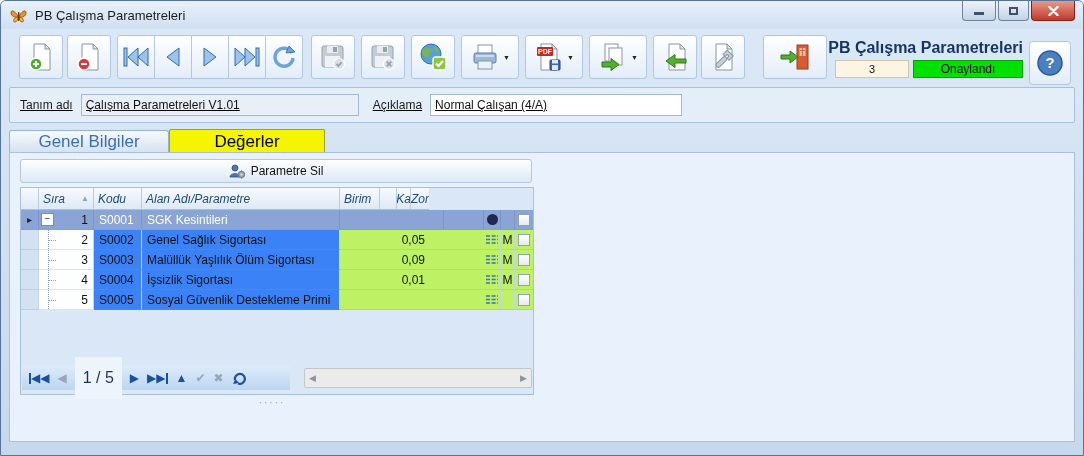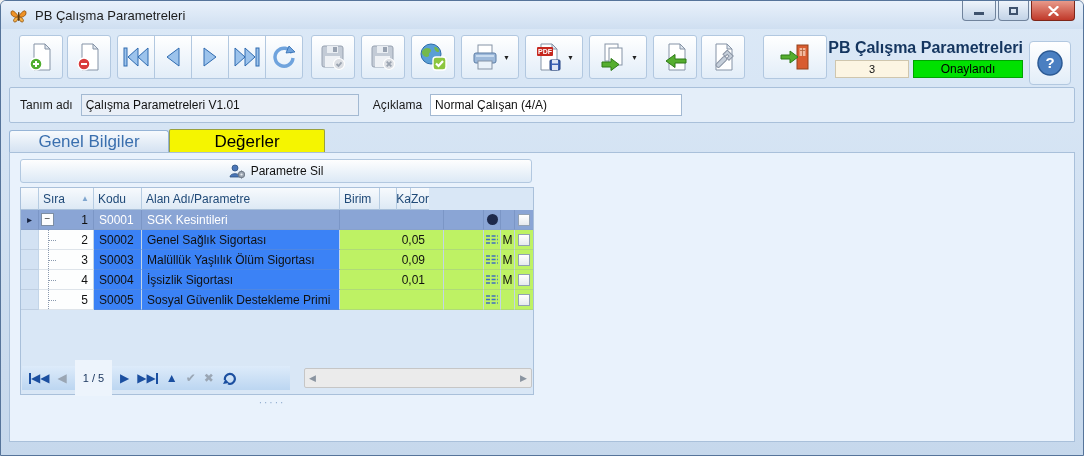--- a/index.html
+++ b/index.html
@@ -33,21 +33,21 @@
   .head-title{font-size:16px;font-weight:bold;color:#14355f;letter-spacing:0;}
   .head-row{display:flex;justify-content:flex-end;margin-top:3px;gap:4px;}
   .rec-count{width:72px;height:16px;background:#fcf5e3;border:1px solid #cfc6ae;font-size:11px;color:#111;
              display:flex;align-items:center;justify-content:center;}
   .status-badge{width:108px;height:16px;background:#00e100;border:1px solid #00a400;font-size:12px;color:#000;
              display:flex;align-items:center;justify-content:center;}
   .help-btn{position:absolute;right:8px;top:10px;width:40px;height:42px;border:1px solid #b2c8e0;border-radius:4px;
             background:linear-gradient(#ffffff,#e2edf8);display:flex;align-items:center;justify-content:center;}
   
   .form-panel{position:absolute;left:8px;top:86px;width:1066px;height:36px;box-sizing:border-box;
-              border:1px solid #a9c0da;border-radius:2px;background:#e4eef9;display:flex;align-items:center;}
+              border:1px solid #a9c0da;border-radius:2px;background:#e4eef9;display:flex;align-items:center;text-decoration:underline;}
   .flabel{font-size:12px;color:#1a1a1a;}
   .finput{height:20px;border:1px solid #a3b9d2;font-size:12px;color:#111;padding:0 4px;font-family:inherit;box-sizing:content-box;}
   .ro{background:#e9eff7;}
   .wh{background:#ffffff;}
   
   .tabs{position:absolute;left:8px;top:128px;height:24px;display:flex;}
   .tab{height:23px;display:flex;align-items:center;justify-content:center;font-size:17px;box-sizing:border-box;}
   .tab.inactive{width:160px;background:linear-gradient(#f7fafd,#d3e1f1);border:1px solid #96b4d6;border-bottom:none;
                 border-radius:3px 3px 0 0;color:#3a6fae;margin-top:1px;}
   .tab.active{width:156px;background:#f5f500;border:1px solid #9aa13c;border-bottom:none;border-radius:2px 2px 0 0;
@@ -57,21 +57,21 @@
            border:1px solid #a9c0da;background:#e9f2fc;}
   .sil-btn{position:absolute;left:10px;top:6px;width:512px;height:24px;box-sizing:border-box;
            border:1px solid #b2c8e0;border-radius:3px;background:linear-gradient(#fefefe,#dcE9f6);
            display:flex;align-items:center;justify-content:center;gap:6px;font-size:12px;color:#111;}
   
   .grid{position:absolute;left:10px;top:34px;width:514px;height:208px;box-sizing:border-box;
         border:1px solid #a9c0da;background:#d9e7f6;}
   .gh{display:flex;height:22px;}
   .hcell{box-sizing:border-box;border-right:1px solid #b6cce2;border-bottom:1px solid #a9c0da;
          background:linear-gradient(#f7fafd,#dde9f5);font-size:12px;color:#204a78;display:flex;
-         align-items:center;padding:0 4px;overflow:hidden;white-space:nowrap;}
+         align-items:center;padding:0 4px;overflow:hidden;white-space:nowrap;font-style:italic;}
   .grow{display:flex;height:20px;}
   .cell{box-sizing:border-box;border-right:1px solid #c3d5e8;border-bottom:1px solid rgba(130,150,175,.25);
         font-size:12px;color:#111;display:flex;align-items:center;overflow:hidden;white-space:nowrap;}
   .c-ind{width:18px}.c-sira{width:55px}.c-kodu{width:48px}.c-alan{width:198px}.c-deger{width:104px}
   .c-birim{width:40px}.c-icon{width:17px;justify-content:center}.c-ka{width:14px;justify-content:center}
   .c-zor{width:18px;justify-content:center}
   .bg-ind{background:#d3e2f3}.bg-white{background:#fdfefe}.bg-gray{background:#3b82f6}.bg-green{background:#bef264}
   .grow.sel .cell{background:#8aa5d5;border-right-color:#7b96c6;}
   .grow.sel .wtxt{color:#fff;}
   .num{flex:1;text-align:right;padding-right:5px;}
@@ -83,21 +83,21 @@
   .row-arrow{font-size:10px;color:#17233f;margin:0 auto;}
   .tree{width:14px;height:100%;border-left:1px dotted #8a99ae;margin-left:9px;position:relative;flex:none;}
   .tree::after{content:"";position:absolute;left:0;top:50%;width:7px;border-top:1px dotted #8a99ae;}
   .cb{width:12px;height:12px;border:1px solid #93a2b4;background:linear-gradient(#fff,#e6eaee);box-sizing:border-box;flex:none;}
   .dot-circle{width:11px;height:11px;border-radius:50%;background:#1e2a4c;flex:none;}
   .grid-footer{position:absolute;left:1px;right:1px;bottom:4px;height:24px;display:flex;align-items:center;}
   .navstrip{width:268px;height:24px;display:flex;align-items:center;gap:8px;padding:0 7px;box-sizing:border-box;
             background:linear-gradient(#ddebfa,#bcd6f1);}
   .nico{font-size:12px;line-height:1;}
   .nblue{color:#1b4fa0}.ngray{color:#9aa6b4}
-  .pager{font-size:11px;color:#17335c;background:#edf4fc;padding:12px 8px;}
+  .pager{font-size:16px;color:#17335c;background:#edf4fc;padding:12px 8px;}
   .bar{display:inline-block;width:2px;height:11px;vertical-align:middle;}
   .bar.b{background:#1b4fa0}
   .scrollbar{width:228px;height:20px;margin-left:auto;background:#ebebeb;border:1px solid #c6c6c6;border-radius:2px;
              display:flex;align-items:center;justify-content:space-between;box-sizing:border-box;padding:0 4px;}
   .scroll-arrow{font-size:9px;color:#8a94a0;}
   .splitter{position:absolute;left:0;top:244px;width:524px;text-align:center;font-size:10px;color:#8ca9cc;letter-spacing:2px;}
   
   .detay{position:absolute;left:10px;top:258px;width:512px;height:25px;box-sizing:border-box;border:1px solid #6f94bd;
          border-radius:2px;background:linear-gradient(#eef5fd,#c9ddf2);display:flex;align-items:center;padding-left:6px;}
   .chev-btn{width:18px;height:18px;border:1px solid #8a98a8;border-radius:2px;background:linear-gradient(#ffffff,#dde6f0);

